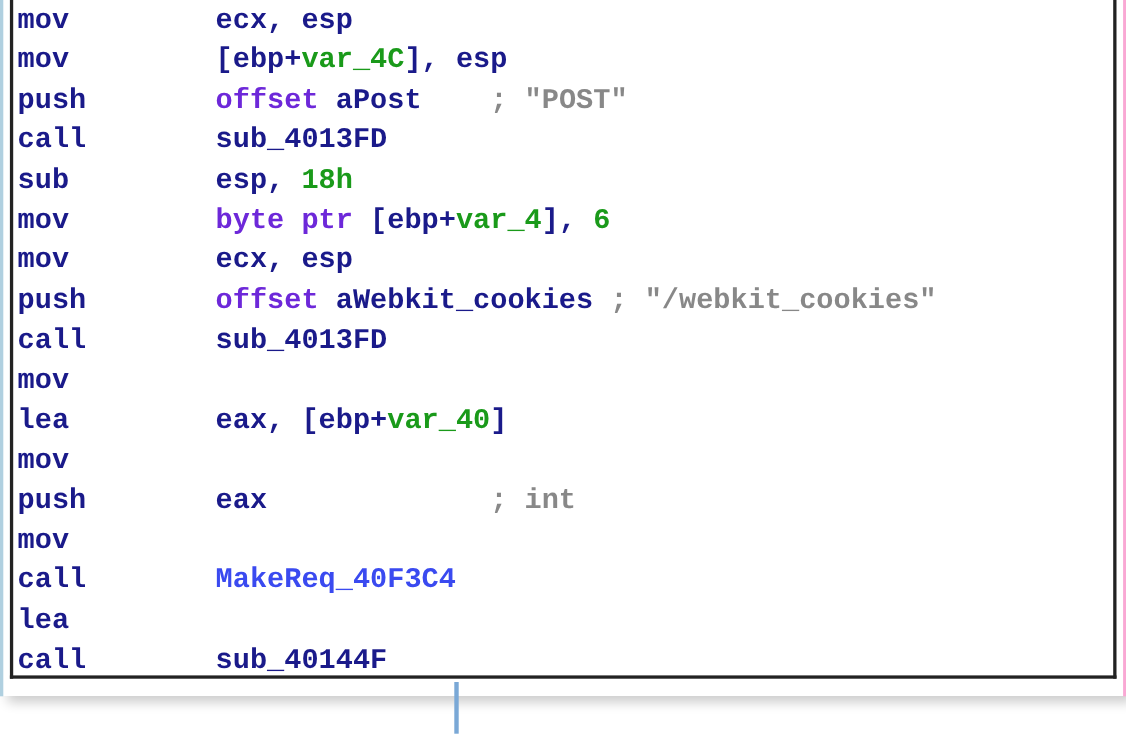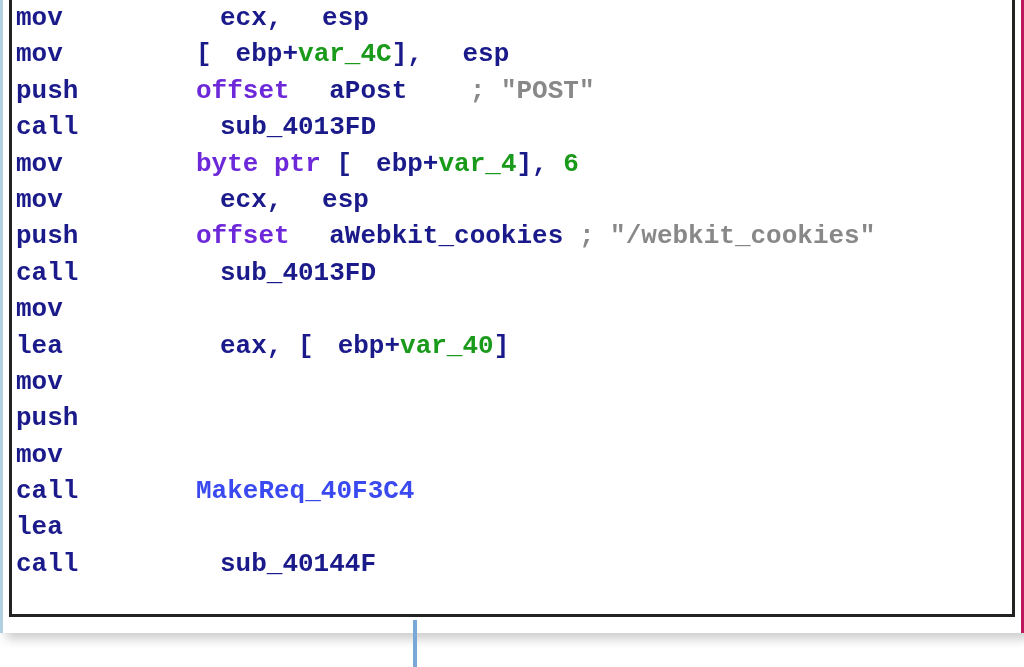--- a/index.html
+++ b/index.html
@@ -8,21 +8,21 @@
       font-family: 'Courier New', monospace;
       font-weight: bold;
       font-size: 26px;
       line-height: 1.4;
       width: 1024px;
       height: 667px;
       position: relative;
     }
     .outer {
       border-left: 3px solid #b0d0e0;
-      border-right: 3px solid #be185d;
+      border-right: 3px solid #f9a8d4;
       height: 633px;
       padding: 0;
       position: relative;
       box-shadow: 6px 6px 10px rgba(0,0,0,0.2);
     }
     .code-box {
       margin-left: 6px;
       margin-right: 6px;
       border: 3px solid #222;
       border-top: none;
@@ -33,21 +33,21 @@
     }
     .asm-row {
       white-space: pre;
       display: flex;
     }
     .mnem {
       color: #1a1a8a;
       display: inline-block;
       width: 180px;
     }
-    .ident-blue { color: #1a1a8a; margin-left: 24px; }
+    .ident-blue { color: #1a1a8a; }
     .ident-green { color: #1a9a1a; margin-top: 11px; }
     .punct { color: #1a1a8a; }
     .comment { color: #888888; }
     .num-green { color: #1a9a1a; }
     .kw-teal { color: #6d28d9; }
     .func-blue { color: #3a4af0; }
     .connector {
       position: absolute;
       left: 410px;
       top: 620px;
@@ -58,27 +58,28 @@
   </style>
 </head>
 <body>
 
 <div class="outer">
   <div class="code-box" id="asm-container">
   <div class="asm-row"><span class="mnem">mov</span><span><span class="ident-blue">ecx</span><span class="punct">, </span><span class="ident-blue">esp</span></span></div>
       <div class="asm-row"><span class="mnem">mov</span><span><span class="punct">[</span><span class="ident-blue">ebp</span><span class="punct">+</span><span class="ident-green">var_4C</span><span class="punct">], </span><span class="ident-blue">esp</span></span></div>
       <div class="asm-row"><span class="mnem">push</span><span><span class="kw-teal">offset</span><span class="punct"> </span><span class="ident-blue">aPost    </span><span class="comment">; "POST"</span></span></div>
       <div class="asm-row"><span class="mnem">call</span><span><span class="ident-blue">sub_4013FD</span></span></div>
+      <div class="asm-row"><span class="mnem">sub</span><span><span class="ident-blue">esp</span><span class="punct">, </span><span class="num-green">18h</span></span></div>
       <div class="asm-row"><span class="mnem">mov</span><span><span class="kw-teal">byte ptr</span><span class="punct"> [</span><span class="ident-blue">ebp</span><span class="punct">+</span><span class="ident-green">var_4</span><span class="punct">], </span><span class="num-green">6</span></span></div>
       <div class="asm-row"><span class="mnem">mov</span><span><span class="ident-blue">ecx</span><span class="punct">, </span><span class="ident-blue">esp</span></span></div>
       <div class="asm-row"><span class="mnem">push</span><span><span class="kw-teal">offset</span><span class="punct"> </span><span class="ident-blue">aWebkit_cookies </span><span class="comment">; "/webkit_cookies"</span></span></div>
       <div class="asm-row"><span class="mnem">call</span><span><span class="ident-blue">sub_4013FD</span></span></div>
       <div class="asm-row"><span class="mnem">mov</span></div>
       <div class="asm-row"><span class="mnem">lea</span><span><span class="ident-blue">eax</span><span class="punct">, [</span><span class="ident-blue">ebp</span><span class="punct">+</span><span class="ident-green">var_40</span><span class="punct">]</span></span></div>
       <div class="asm-row"><span class="mnem">mov</span></div>
-      <div class="asm-row"><span class="mnem">push</span></div>
+      <div class="asm-row"><span class="mnem">push</span><span><span class="ident-blue">eax             </span><span class="comment">; int</span></span></div>
       <div class="asm-row"><span class="mnem">mov</span></div>
       <div class="asm-row"><span class="mnem">call</span><span><span class="func-blue">MakeReq_40F3C4</span></span></div>
       <div class="asm-row"><span class="mnem">lea</span></div>
       <div class="asm-row"><span class="mnem">call</span><span><span class="ident-blue">sub_40144F</span></span></div>
     </div>
   <div class="connector"></div>
 </div>
 
 </body></html>

